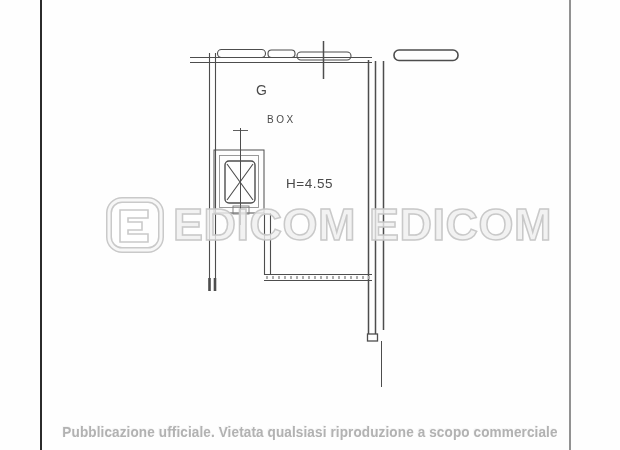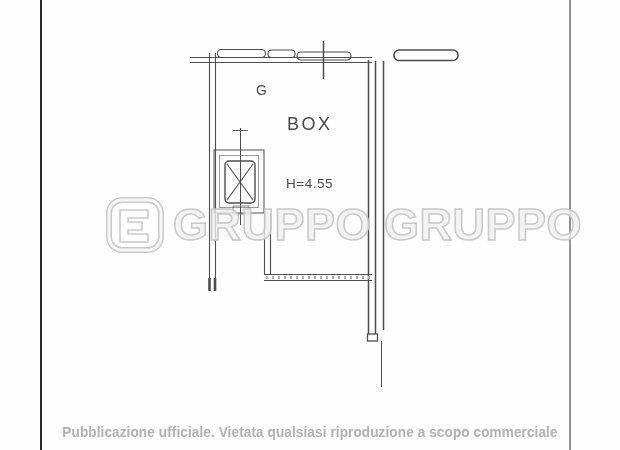--- a/index.html
+++ b/index.html
@@ -8,21 +8,21 @@
     background:#fefefe; overflow:hidden;
     font-family:"Liberation Sans", sans-serif;
   }
   .border-left  { position:absolute; left:40px;  top:0; width:2px; height:450px; background:#2b2b2b; }
   .border-right { position:absolute; left:569px; top:0; width:2px; height:450px; background:#929292; }
 
   svg.plan { position:absolute; left:0; top:0; filter:blur(0.3px); }
 
   .label { position:absolute; color:#4a4a4a; filter:blur(0.3px); white-space:nowrap; }
   .label-g   { left:256px; top:82px;  font-size:14px; }
-  .label-box { left:267px; top:114px; font-size:18px; letter-spacing:2.5px;margin-left:20px; }
+  .label-box { left:267px; top:114px; font-size:10px; letter-spacing:2.5px; }
   .label-h   { left:286px; top:176px; font-size:13.5px; letter-spacing:0.5px; }
 
   .watermark {
     position:absolute; left:104px; top:196px;
     display:flex; align-items:center; gap:7px;
   }
   .wm-text {
     font-size:45px; font-weight:bold; letter-spacing:0.5px; line-height:58px;
     color:rgba(255,255,255,0.62);
     -webkit-text-stroke:1.5px rgba(198,198,198,0.95);
@@ -92,18 +92,18 @@
   <div class="label label-g">G</div>
   <div class="label label-box">BOX</div>
   <div class="label label-h">H=4.55</div>
 
   <div class="watermark">
     <svg class="wm-logo" width="62" height="58" viewBox="0 0 62 58">
       <rect x="5" y="4" width="52" height="50" rx="13" fill="none" stroke="rgba(198,198,198,0.95)" stroke-width="6"></rect>
       <rect x="5" y="4" width="52" height="50" rx="13" fill="none" stroke="rgba(255,255,255,0.85)" stroke-width="3"></rect>
       <path d="M16,14 h28 v8 h-20 v4 h14 v8 h-14 v4 h20 v8 h-28 z" fill="rgba(255,255,255,0.75)" stroke="rgba(198,198,198,0.95)" stroke-width="1.6"></path>
     </svg>
-    <span class="wm-text">GRUPPO GRUPPO</span>
+    <span class="wm-text">EDICOM EDICOM</span>
   </div>
 
   <div class="footer-notice">Pubblicazione ufficiale. Vietata qualsiasi riproduzione a scopo commerciale</div>
 
 </div>
 
 </body></html>

